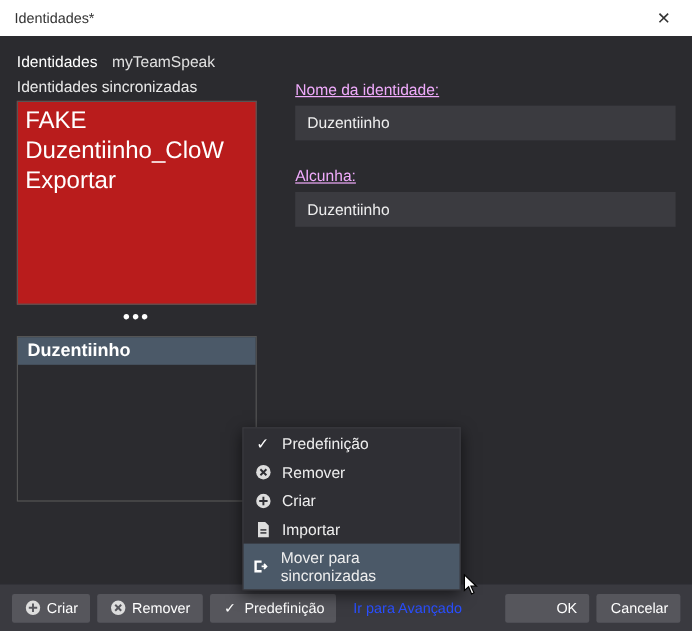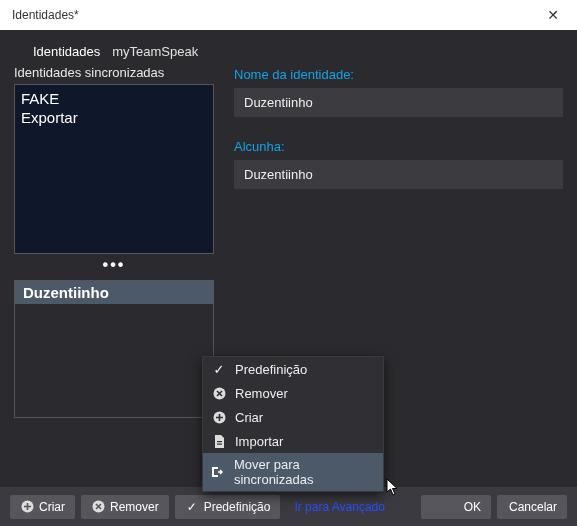--- a/index.html
+++ b/index.html
@@ -6,41 +6,41 @@
   body { width: 577px; height: 526px; background: #2b2b2f; color: #ddd; overflow: hidden; position: relative; }
 
   
   .titlebar { height: 30px; background: #fff; color: #222; display: flex; align-items: center; justify-content: space-between; padding: 12px 12px; font-size: 12px; }
   .titlebar .title { color: #333; }
   .titlebar .close { font-size: 14px; cursor: pointer; padding: 2px 6px; color:#333;}
 
   
   .content { position: relative; padding: 14px 14px 0 14px; height: 456px; }
 
-  .tabs { display: flex; gap: 12px; font-size: 13px; margin-bottom: 6px; color: #e0e0e0; margin-left: 19px; }
+  .tabs { display: flex; gap: 12px; font-size: 13px; margin-bottom: 6px; color: #e0e0e0; }
   .tabs .tab.active { color: #fff; }
   .tabs .tab { cursor: pointer; }
 
-  .row { display: flex; gap: 16px; }
+  .row { display: flex; gap: 28px; }
   .leftcol { width: 200px; flex: 0 0 200px; }
   .rightcol { flex: 1; padding-left: 4px; }
 
   .section-label { font-size: 13px; color: #e8e8e8; margin-bottom: 4px; }
 
-  .listbox { border: 1px solid #555; background: #0f172a; height: 170px; padding: 4px 6px; font-size: 15px; color: #fff; }
+  .listbox { border: 1px solid #555; background: #b91c1c; height: 170px; padding: 4px 6px; font-size: 20px; color: #fff; }
   .listbox .item { padding: 1px 0; cursor: default; }
 
   .dots-bar { text-align: center; color: #fff; font-size: 16px; letter-spacing: 2px; padding: 2px 0 6px 0; font-weight: bold; }
 
   .local-label { font-size: 13px; margin-bottom: 4px; }
   .local-list { border: 1px solid #555; background: #2b2b2f; height: 138px; padding: 0; font-size: 15px; color: #fff; }
   .local-list .item { padding: 3px 8px; cursor: default; }
   .local-list .item.selected { background: #4b5968; font-weight: bold; color: #fff; }
 
-  .field-label { font-size: 13px; color: #0ea5e9; margin: 6px 0 6px 0; }
+  .field-label { font-size: 13px; color: #f0abfc; margin: 6px 0 6px 0; text-decoration: underline; }
   .textfield { background: #3b3b40; border: none; width: 100%; max-width: 335px; padding: 7px 10px; color: #eee; font-size: 13px; }
 
   
   .ctxmenu { position: absolute; left: 202px; top: 326px; width: 182px; background: #2f2f34; border: 1px solid #3a3a3f; box-shadow: 0 4px 12px rgba(0,0,0,0.6); font-size: 13px; color: #eee; z-index: 10; }
   .ctxmenu .mitem { display: flex; align-items: center; gap: 8px; padding: 4px 10px 4px 8px; cursor: pointer; }
   .ctxmenu .mitem.highlight { background: #4b5968; }
   .ctxmenu .micon { width: 16px; height: 16px; display: inline-flex; align-items: center; justify-content: center; font-size: 13px; color: #fff; }
 
   .cursor { position: absolute; left: 386px; top: 448px; width: 14px; height: 18px; z-index: 20; pointer-events: none; }
 
@@ -67,20 +67,21 @@
   <div class="tabs">
     <span class="tab active">Identidades</span>
     <span class="tab">myTeamSpeak</span>
   </div>
 
   <div class="row">
     <div class="leftcol">
       <div class="section-label">Identidades sincronizadas</div>
       <div class="listbox">
         <div class="item">FAKE</div>
+        <div class="item">Duzentiinho_CloW</div>
         <div class="item">Exportar</div>
       </div>
       <div class="dots-bar">•••</div>
       <div class="local-list">
         <div class="item selected">Duzentiinho</div>
       </div>
     </div>
 
     <div class="rightcol">
       <div class="field-label" style="margin-top:2px;">Nome da identidade:</div>

